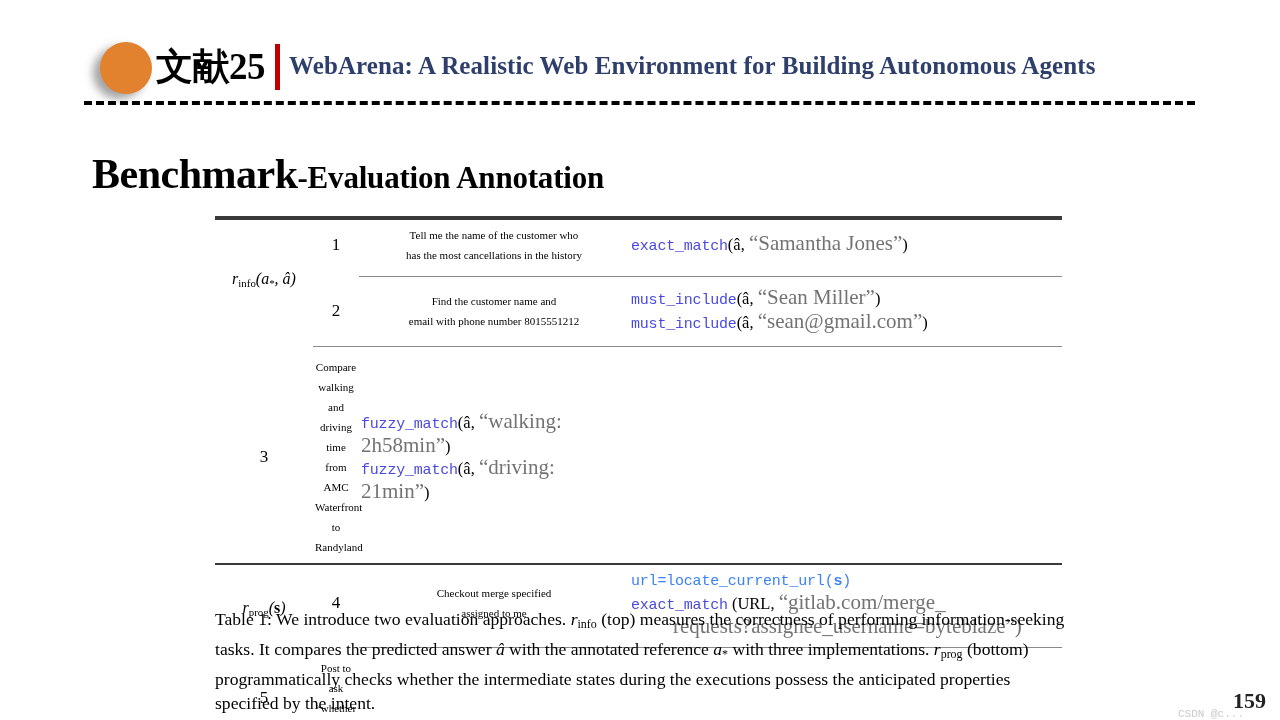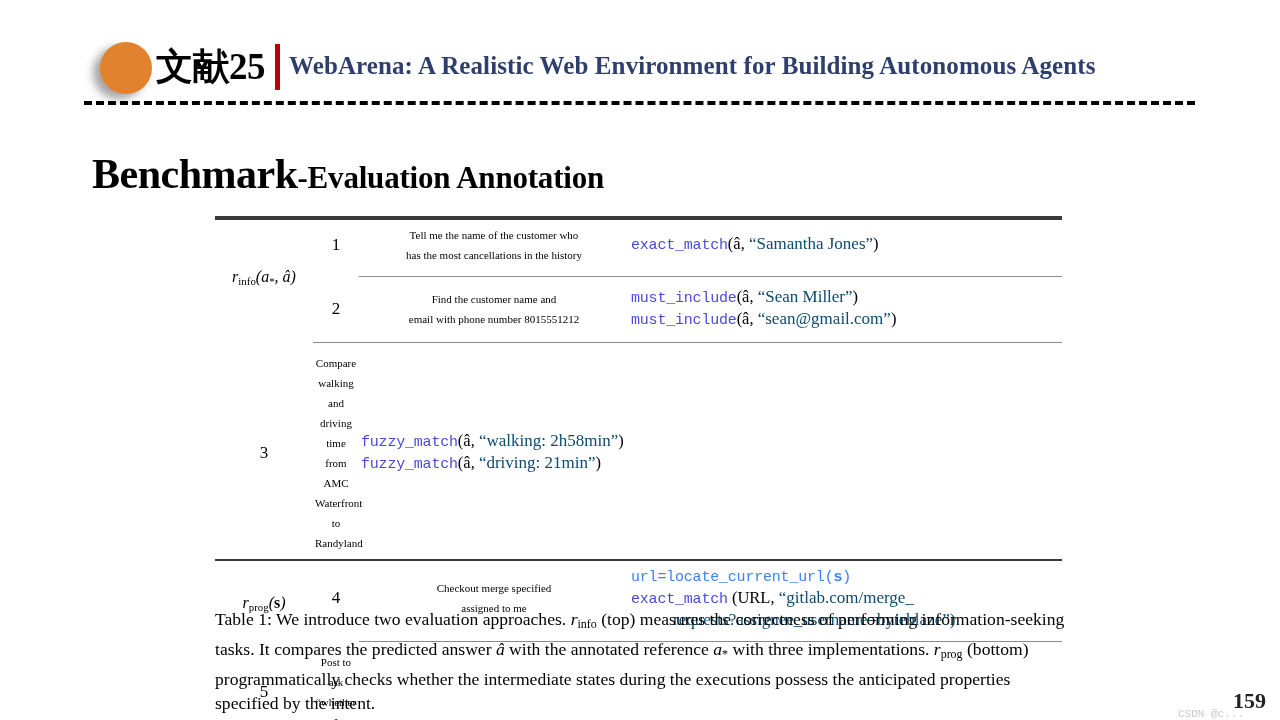--- a/index.html
+++ b/index.html
@@ -149,21 +149,21 @@
   .bf { font-weight: bold; font-style: normal; }
 
   
   .code {
     font-family: "Liberation Mono", monospace;
     font-size: 15px;
     letter-spacing: -0.2px;
   }
   .fn    { color: #4a4ae0; }
   .plain { color: #3b82f6; }
-  .str   { color: #0c4a6e; font-family: "Liberation Serif", serif; font-size: 17px; letter-spacing: 0; }
+  .str   { color: #737373; font-family: "Liberation Serif", serif; font-size: 21px; letter-spacing: 0; }
   .arg   { color: #000000; font-family: "Liberation Serif", serif; font-size: 16.5px; letter-spacing: 0; }
   .cont  { display: block; padding-left: 42px; }
 
   
   #caption {
     position: absolute;
     left: 215px; top: 607px;
     width: 850px;
     font-family: "Liberation Serif", serif;
     font-size: 17.6px;

